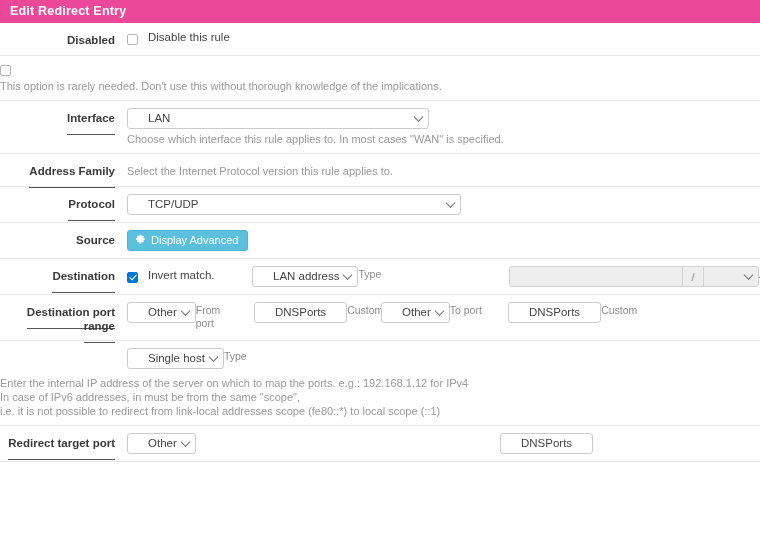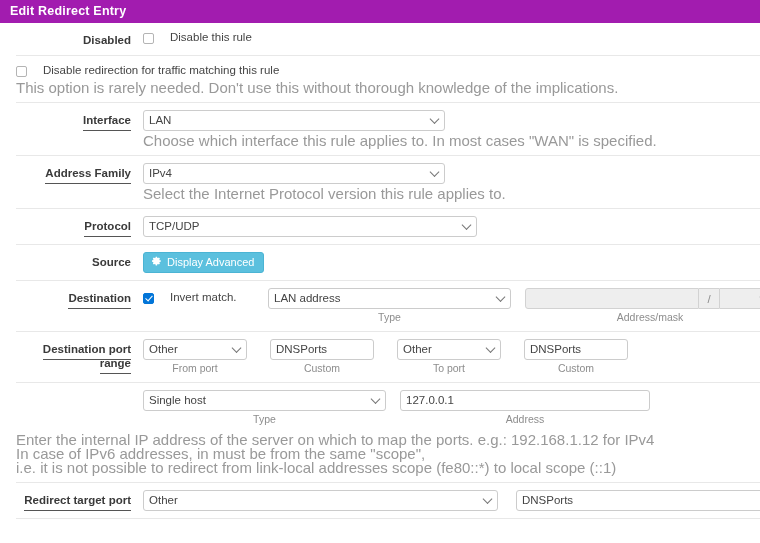--- a/index.html
+++ b/index.html
@@ -5,54 +5,54 @@
   html,body{margin:0;padding:0;}
   body{
     width:760px;height:543px;overflow:hidden;
     background:#ffffff;
     font-family:"Liberation Sans","DejaVu Sans",sans-serif;
     font-size:11.5px;color:#333;
     -webkit-font-smoothing:antialiased;
   }
   .panel{width:760px;background:#fff;}
   .panel-head{
-    background:#a21caf;color:#fff;
+    background:#ec4899;color:#fff;
     font-weight:bold;font-size:12.5px;
     padding:4px 0 5px 10px;letter-spacing:.2px;
   }
   .row{
     display:flex;align-items:flex-start;
     border-bottom:1px solid #e8e8e8;
-    padding:7px 0 7px 0;min-height:18px;margin-left:16px;
+    padding:7px 0 7px 0;min-height:18px;
   }
   .lbl{
     width:115px;min-width:115px;text-align:right;
     font-weight:bold;font-size:11.5px;color:#3a3a3a;
     padding-right:12px;padding-top:3px;line-height:14px;
   }
-  .lbl.req span{border-bottom:1px solid #555;padding-bottom:4px;}
+  .lbl.req span{border-bottom:1px solid #555;padding-bottom:10px;}
   .ctl{flex:1;padding-right:6px;}
-  .help{color:#999;font-size:15px;line-height:14px;margin-top:3px;}
+  .help{color:#999;font-size:11px;line-height:14px;margin-top:3px;}
   .hint{color:#8d8d8d;font-size:10.5px;line-height:13px;margin-top:2px;}
   .fld{
     box-sizing:border-box;height:21px;
     border:1px solid #ccc;border-radius:3px;background:#fff;
     font-family:"Liberation Sans","DejaVu Sans",sans-serif;
     font-size:11.5px;color:#444;
-    padding:1px 5px;line-height:19px;
+    padding:1px 20px;line-height:19px;
     display:flex;align-items:center;
   }
   .sel{position:relative;padding-right:18px;}
   .sel .chev{
     position:absolute;right:6px;top:50%;margin-top:-2px;
     width:6px;height:6px;border-right:1.3px solid #777;border-bottom:1.3px solid #777;
     transform:translateY(-50%) rotate(45deg);
   }
   .fld.dis{background:#eeeeee;color:#999;border-color:#d2d2d2;}
-  .inline{display:flex;align-items:center;gap:10px;}
+  .inline{display:flex;align-items:flex-end;gap:4px;}
   .cb{
     width:11px;height:11px;box-sizing:border-box;
     border:1px solid #b4b4b4;border-radius:2px;background:#fff;
     margin-top:2px;margin-right:6px;flex:none;
   }
   .cb.on{background:#0275d8;border-color:#0275d8;position:relative;}
   .cb.on:after{
     content:"";position:absolute;left:3px;top:0px;
     width:3px;height:6px;border:solid #fff;border-width:0 1.6px 1.6px 0;
     transform:rotate(42deg);
@@ -64,21 +64,21 @@
     font-size:11px;padding:3px 9px 4px 8px;line-height:12px;
   }
   .gear{width:10px;height:10px;display:block;}
   .grp{display:flex;gap:0;align-items:stretch;}
   .slash{
     box-sizing:border-box;height:21px;width:20px;
     border:1px solid #d2d2d2;border-left:none;border-right:none;
     background:#eeeeee;color:#8c8c8c;font-size:11.5px;
     display:flex;align-items:center;justify-content:center;
   }
-  .col{display:flex;flex-direction:column;text-align:center;}
+  .col{display:flex;flex-direction:row;}
   .flexrow{display:flex;align-items:flex-start;}
 </style>
 </head>
 <body>
 
 <div class="panel">
 
   <div class="panel-head">Edit Redirect Entry</div>
 
   <div class="row">
@@ -88,44 +88,39 @@
         <div class="cb"></div>
         <div class="cbtxt">Disable this rule</div>
       </div>
     </div>
   </div>
 
   <div class="row">
     <div class="ctl">
       <div class="inline">
         <div class="cb"></div>
-        <div class="cbtxt">Disable redirection for traffic matching this rule</div>
       </div>
       <div class="help">This option is rarely needed. Don't use this without thorough knowledge of the implications.</div>
     </div>
   </div>
 
   <div class="row">
     <div class="lbl req"><span>Interface</span></div>
     <div class="ctl">
       <div class="fld sel" style="width:302px">
         <span>LAN</span>
         <i class="chev"></i>
       </div>
       <div class="help">Choose which interface this rule applies to. In most cases "WAN" is specified.</div>
     </div>
   </div>
 
   <div class="row">
     <div class="lbl req"><span>Address Family</span></div>
     <div class="ctl">
-      <div class="fld sel" style="width:302px">
-        <span>IPv4</span>
-        <i class="chev"></i>
-      </div>
       <div class="help">Select the Internet Protocol version this rule applies to.</div>
     </div>
   </div>
 
   <div class="row">
     <div class="lbl req"><span>Protocol</span></div>
     <div class="ctl">
       <div class="fld sel" style="width:334px">
         <span>TCP/UDP</span>
         <i class="chev"></i>
@@ -214,26 +209,20 @@
     <div class="ctl">
       <div class="flexrow">
         <div style="width:127px"></div>
         <div class="col" style="width:243px">
           <div class="fld sel">
             <span>Single host</span>
             <i class="chev"></i>
           </div>
           <div class="hint">Type</div>
         </div>
-        <div class="col" style="width:250px;margin-left:14px">
-          <div class="fld">
-            <span>127.0.0.1</span>
-          </div>
-          <div class="hint">Address</div>
-        </div>
       </div>
       <div class="help" style="margin-top:7px">
         <div>Enter the internal IP address of the server on which to map the ports. e.g.: 192.168.1.12 for IPv4</div>
         <div>In case of IPv6 addresses, in must be from the same "scope",</div>
         <div>i.e. it is not possible to redirect from link-local addresses scope (fe80::*) to local scope (::1)</div>
       </div>
     </div>
   </div>
 
   <div class="row">

